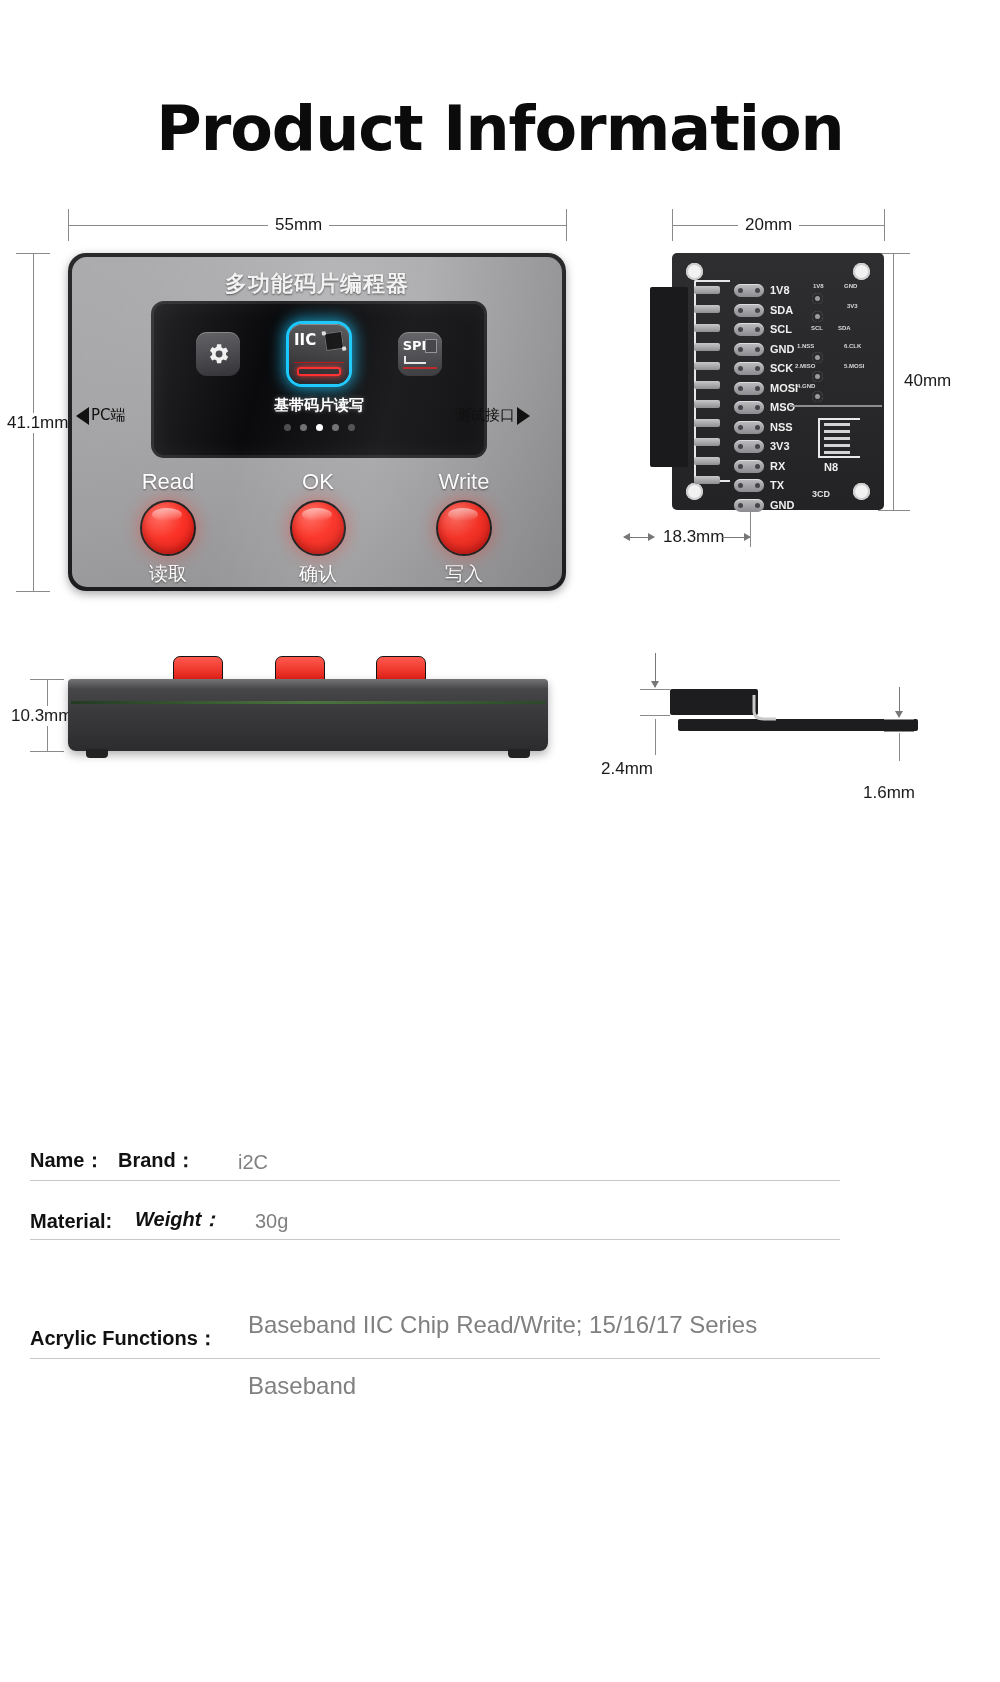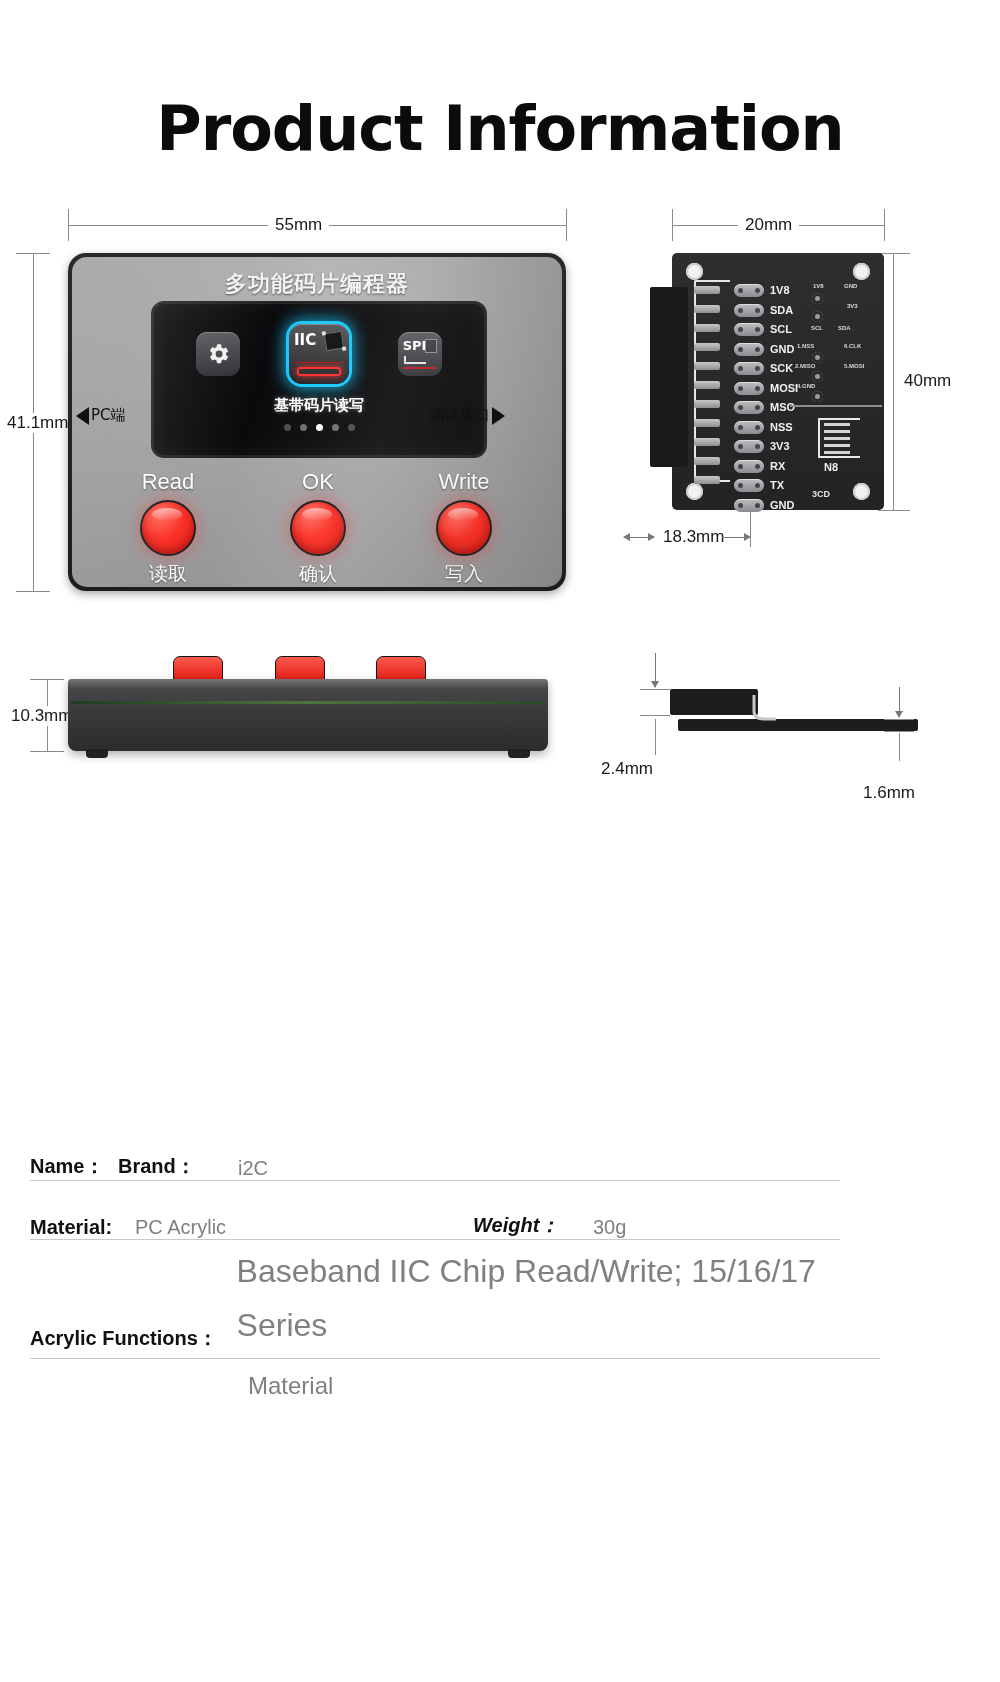--- a/index.html
+++ b/index.html
@@ -300,35 +300,35 @@
     border-top:4px solid transparent; border-bottom:4px solid transparent;
     border-right:7px solid #777;
   }
 
   
   .spec { position:absolute; left:30px; top:1122px; width:810px; }
   .spec-row {
     display:flex; align-items:flex-end;
     border-bottom:1px solid #c9c9c9;
     height:59px;
-    padding-bottom:0;
+    padding-bottom:6px;
   }
   .k {
     font-size:20px; font-weight:bold; color:#111;
     font-family:"Liberation Sans", sans-serif;
     white-space:nowrap;
   }
   .v {
     font-size:20px; color:#808080; font-weight:normal;
     font-family:"Liberation Sans", sans-serif;
     white-space:nowrap;
   }
   .func-wrap { position:absolute; left:30px; top:1300px; width:850px; }
   .func-row { display:flex; align-items:flex-end; border-bottom:1px solid #c9c9c9; padding-bottom:6px; height:59px; }
-  .func-val { font-size:32px; color:#808080; line-height:54px; font-family:"Liberation Sans", sans-serif; }
+  .func-val { font-size:24px; color:#808080; line-height:54px; font-family:"Liberation Sans", sans-serif; }
   .func-cont { border-bottom:1px solid #c9c9c9; padding-left:218px; height:54px; }
   .func-cont span{ font-size:24px; color:#808080; line-height:54px; font-family:"Liberation Sans", sans-serif; }
 </style>
 </head>
 <body>
 
 <div class="page-title">Product Information</div>
 
 <div class="figures">
 
@@ -399,21 +399,21 @@
           <div class="btn-cn">写入</div>
         </div>
       </div>
     </div>
   </div>
 
   <div class="side-tag" style="left:76px; top:205px;">
     <span class="tri-left"></span>
     <span>PC端</span>
   </div>
-  <div class="side-tag" style="left:430px; top:205px;">
+  <div class="side-tag" style="left:455px; top:205px;">
     <span>测试接口</span>
     <span class="tri-right"></span>
   </div>
 
   <div class="tick-v" style="left:672px; top:8px; height:32px;"></div>
   <div class="tick-v" style="left:884px; top:8px; height:32px;"></div>
   <div class="dimline-h" style="left:672px; top:24px; width:212px;"></div>
   <div class="dimlabel" style="left:738px; top:14px;">20mm</div>
 
   <div class="tick-h" style="left:878px; top:52px; width:32px;"></div>
@@ -572,28 +572,27 @@
 <div class="spec">
 
   <div class="spec-row">
     <span class="k" style="width:88px;">Name：</span>
     <span class="k" style="width:120px;">Brand：</span>
     <span class="v">i2C</span>
   </div>
 
   <div class="spec-row">
     <span class="k" style="width:105px;">Material:</span>
-    <span class="v" style="width:338px;">PC Acrylic</span>
     <span class="k" style="width:120px;font-style:italic;">Weight：</span>
     <span class="v">30g</span>
   </div>
 
 </div>
 
 <div class="func-wrap">
   <div class="func-row">
     <span class="k" style="width:218px;">Acrylic Functions：</span>
     <span class="func-val">Baseband IIC Chip Read/Write; 15/16/17 Series</span>
   </div>
   <div class="func-cont" style="border-bottom:none;">
-    <span>Material</span>
+    <span>Baseband</span>
   </div>
 </div>
 
 </body></html>

